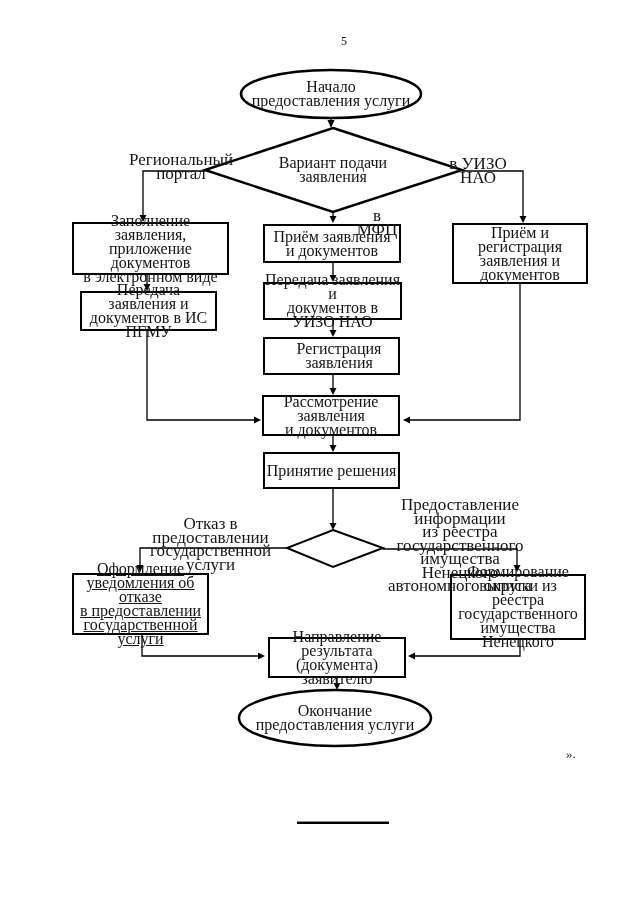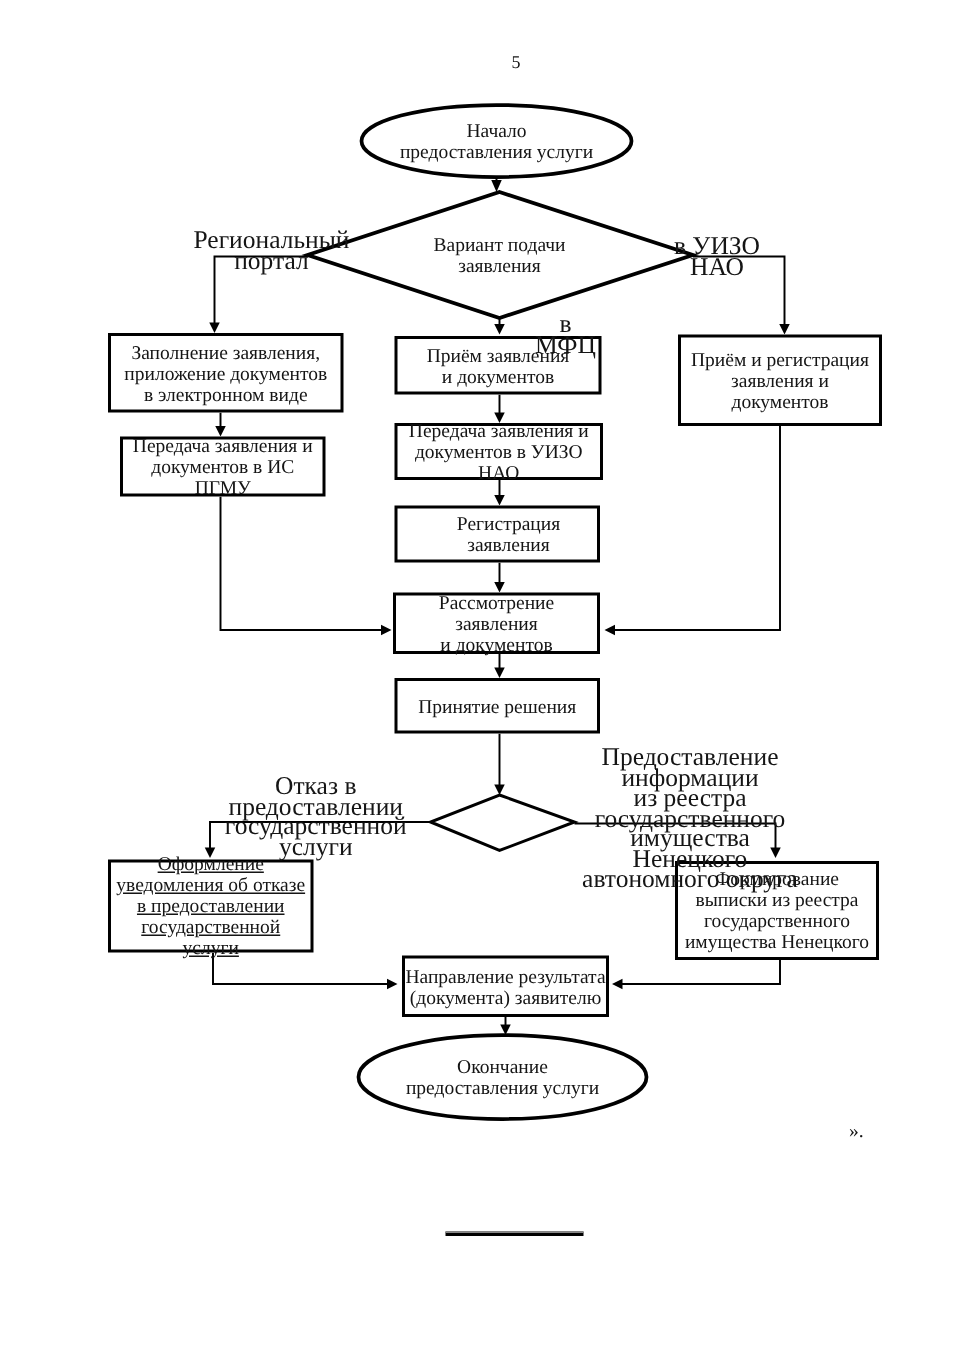--- a/index.html
+++ b/index.html
@@ -4,21 +4,21 @@
 <style>
   html,body{margin:0;padding:0;background:#ffffff;}
   .page{
     position:relative;width:640px;height:905px;background:#ffffff;
     font-family:"Liberation Serif","DejaVu Serif",serif;color:#111;overflow:hidden;
   }
   .layer{position:absolute;left:0;top:0;}
   .node{
     position:absolute;display:flex;align-items:center;justify-content:center;
     text-align:center;white-space:pre-line;
-    font-size:13px;line-height:14px;color:#151515;
+    font-size:16px;line-height:14px;color:#151515;
   }
   .box{border:2px solid #000;background:#fff;box-sizing:border-box;}
   .thick{border-width:2.5px;}
   .elabel{
     position:absolute;text-align:center;white-space:pre-line;
     font-size:17px;line-height:13.5px;color:#151515;
   }
   .pagenum{position:absolute;left:336px;top:34px;width:16px;text-align:center;font-size:12px;}
   .closing{position:absolute;left:566px;top:746px;font-size:13px;color:#151515;}
   .hrule{position:absolute;left:297px;top:821px;width:92px;height:2px;background:#000;border-top:1px solid #888;}

